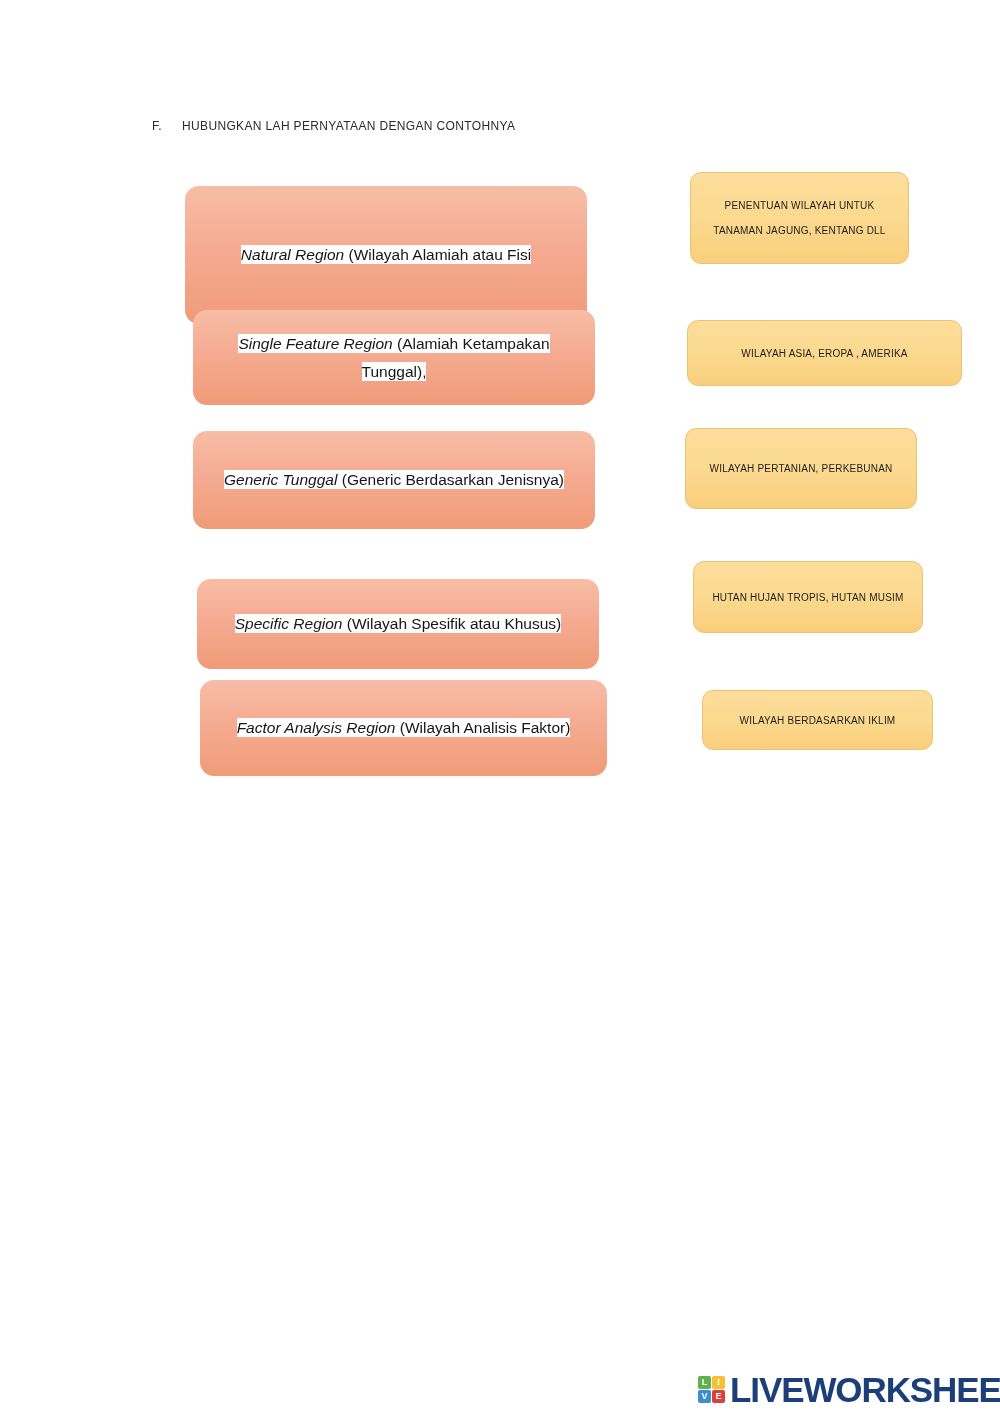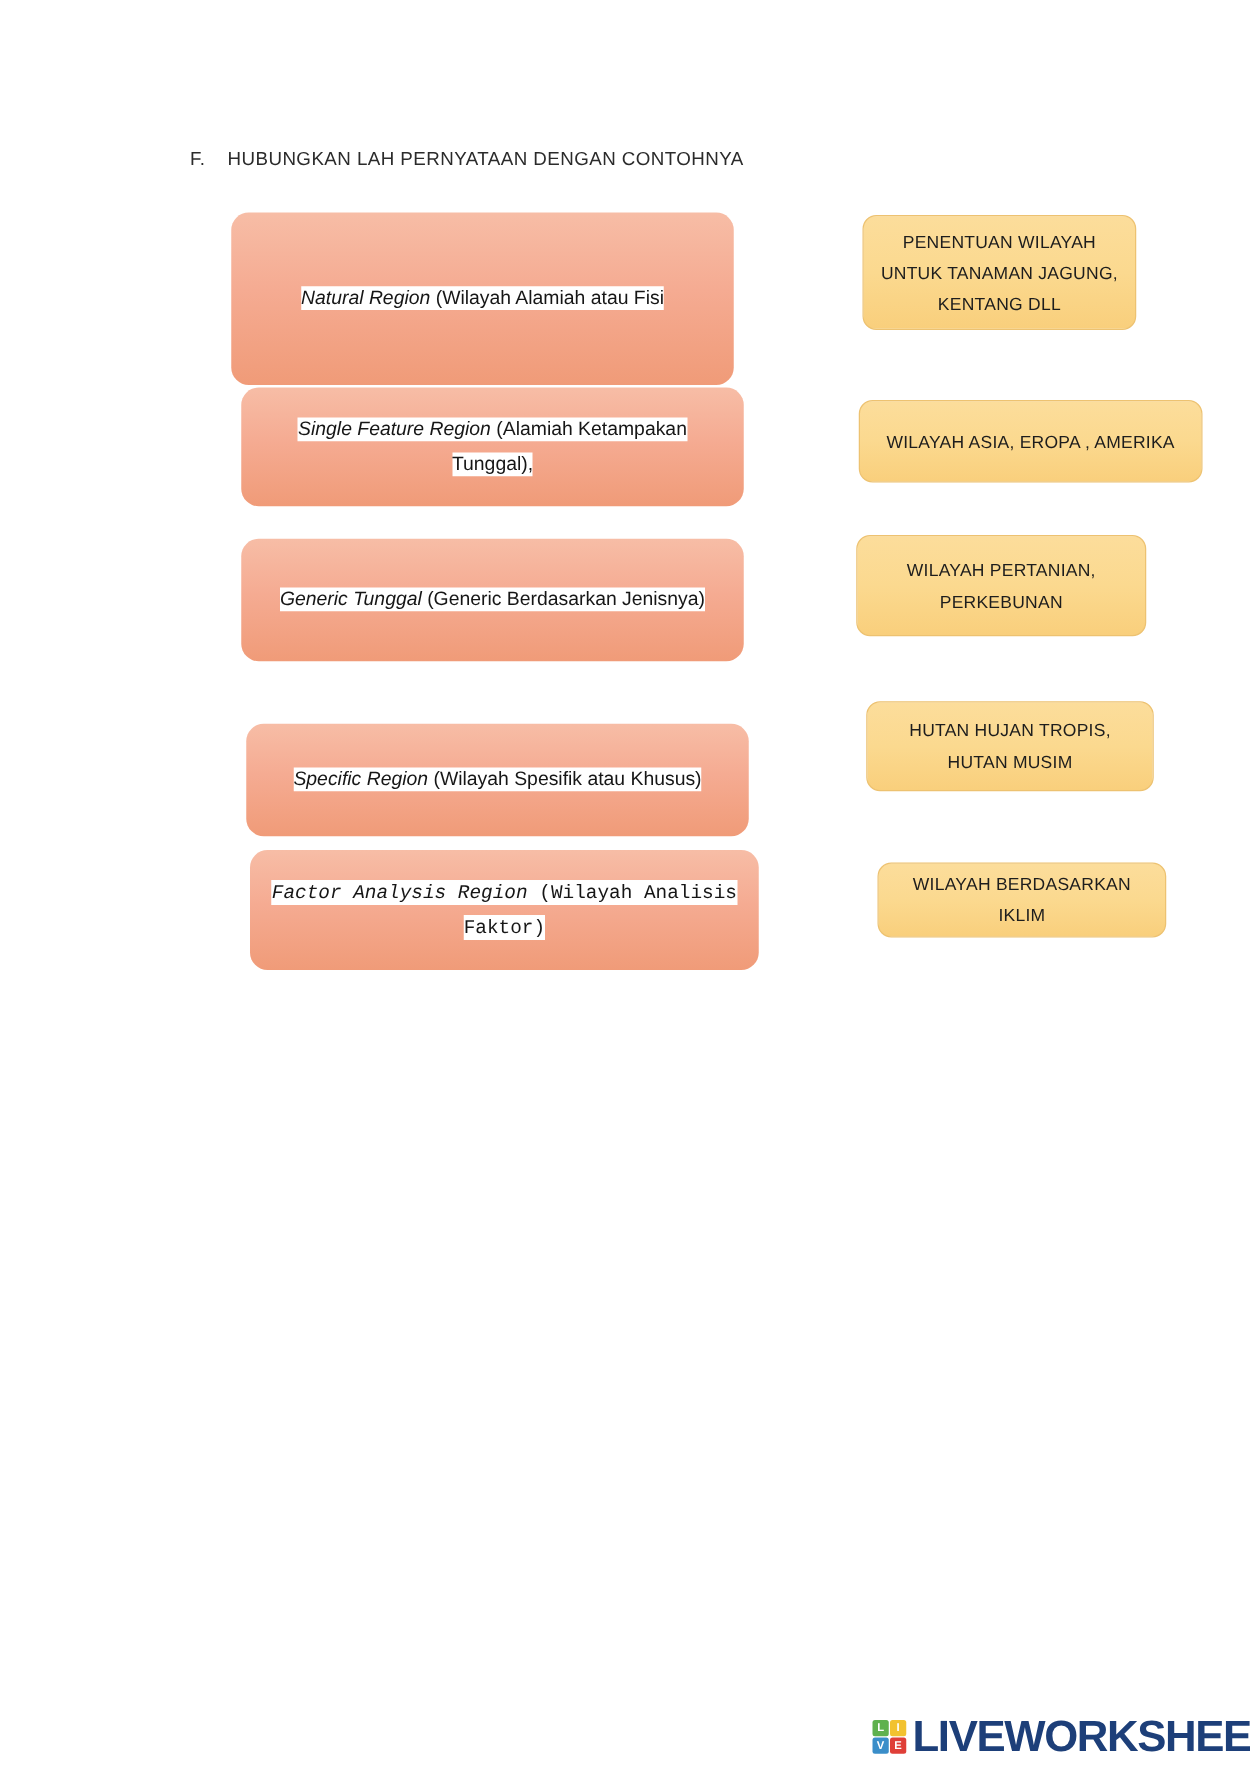--- a/index.html
+++ b/index.html
@@ -14,21 +14,21 @@
     font-family: "Liberation Sans", sans-serif;
     color: #1a1a1a;
     overflow: hidden;
   }
 
   
   .section-heading {
     position: absolute;
     left: 152px;
     top: 119px;
-    font-size: 15px;
+    font-size: 12px;
     letter-spacing: 0.35px;
     color: #2b2b2b;
     white-space: nowrap;
   }
   .section-heading .letter {
     display: inline-block;
     width: 30px;
   }
 
   
@@ -64,21 +64,21 @@
   }
 
   
   .example-card {
     border-radius: 11px;
     background: linear-gradient(to bottom, #fcdd9b 0%, #fbd98f 50%, #f9cf7c 100%);
     border: 1px solid #edc271;
     padding: 0 10px;
   }
   .example-text {
-    font-size: 14px;
+    font-size: 10px;
     line-height: 25px;
     color: #1d1d1d;
     letter-spacing: 0.2px;
   }
 
   
   .lw-logo {
     position: absolute;
     left: 697px;
     top: 1372px;
@@ -115,21 +115,21 @@
     line-height: 1;
   }
 </style>
 </head>
 <body>
 
 <div class="section-heading">
   <span class="letter">F.</span><span>HUBUNGKAN LAH PERNYATAAN DENGAN CONTOHNYA</span>
 </div>
 
-<div class="card statement-card" style="left:185px; top:170px; width:402px; height:138px;">
+<div class="card statement-card" style="left:185px; top:186px; width:402px; height:138px;">
   <div class="statement-text">
     <span class="hl"><span class="term">Natural Region</span> <span>(Wilayah Alamiah atau Fisi</span></span>
   </div>
 </div>
 
 <div class="card statement-card" style="left:193px; top:310px; width:402px; height:95px;">
   <div class="statement-text">
     <span class="hl"><span class="term">Single Feature Region</span> <span>(Alamiah Ketampakan Tunggal),</span></span>
   </div>
 </div>
@@ -139,21 +139,21 @@
     <span class="hl"><span class="term">Generic Tunggal</span> <span>(Generic Berdasarkan Jenisnya)</span></span>
   </div>
 </div>
 
 <div class="card statement-card" style="left:197px; top:551px; width:402px; height:90px;margin-top:28px;">
   <div class="statement-text">
     <span class="hl"><span class="term">Specific Region</span> <span>(Wilayah Spesifik atau Khusus)</span></span>
   </div>
 </div>
 
-<div class="card statement-card" style="left:200px; top:680px; width:407px; height:96px;font-family:Liberation Mono, monospace;">
+<div class="card statement-card" style="left:200px; top:680px; width:407px; height:96px;">
   <div class="statement-text">
     <span class="hl"><span class="term">Factor Analysis Region</span> <span>(Wilayah Analisis Faktor)</span></span>
   </div>
 </div>
 
 <div class="card example-card" style="left:690px; top:172px; width:219px; height:92px;">
   <div class="example-text">PENENTUAN WILAYAH UNTUK TANAMAN JAGUNG, KENTANG DLL</div>
 </div>
 
 <div class="card example-card" style="left:687px; top:320px; width:275px; height:66px;">

